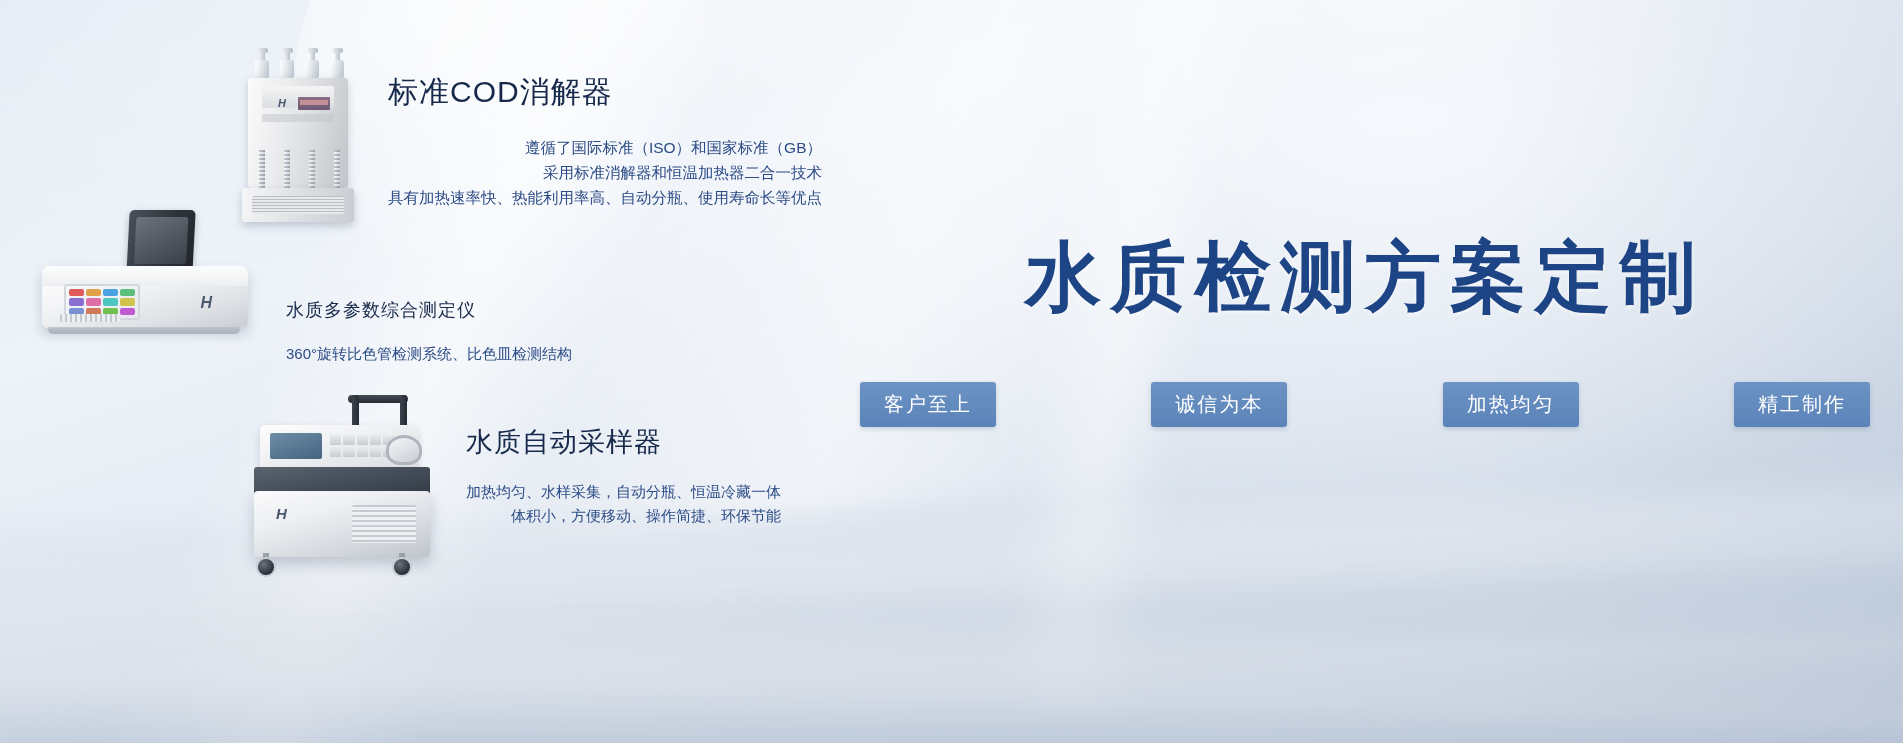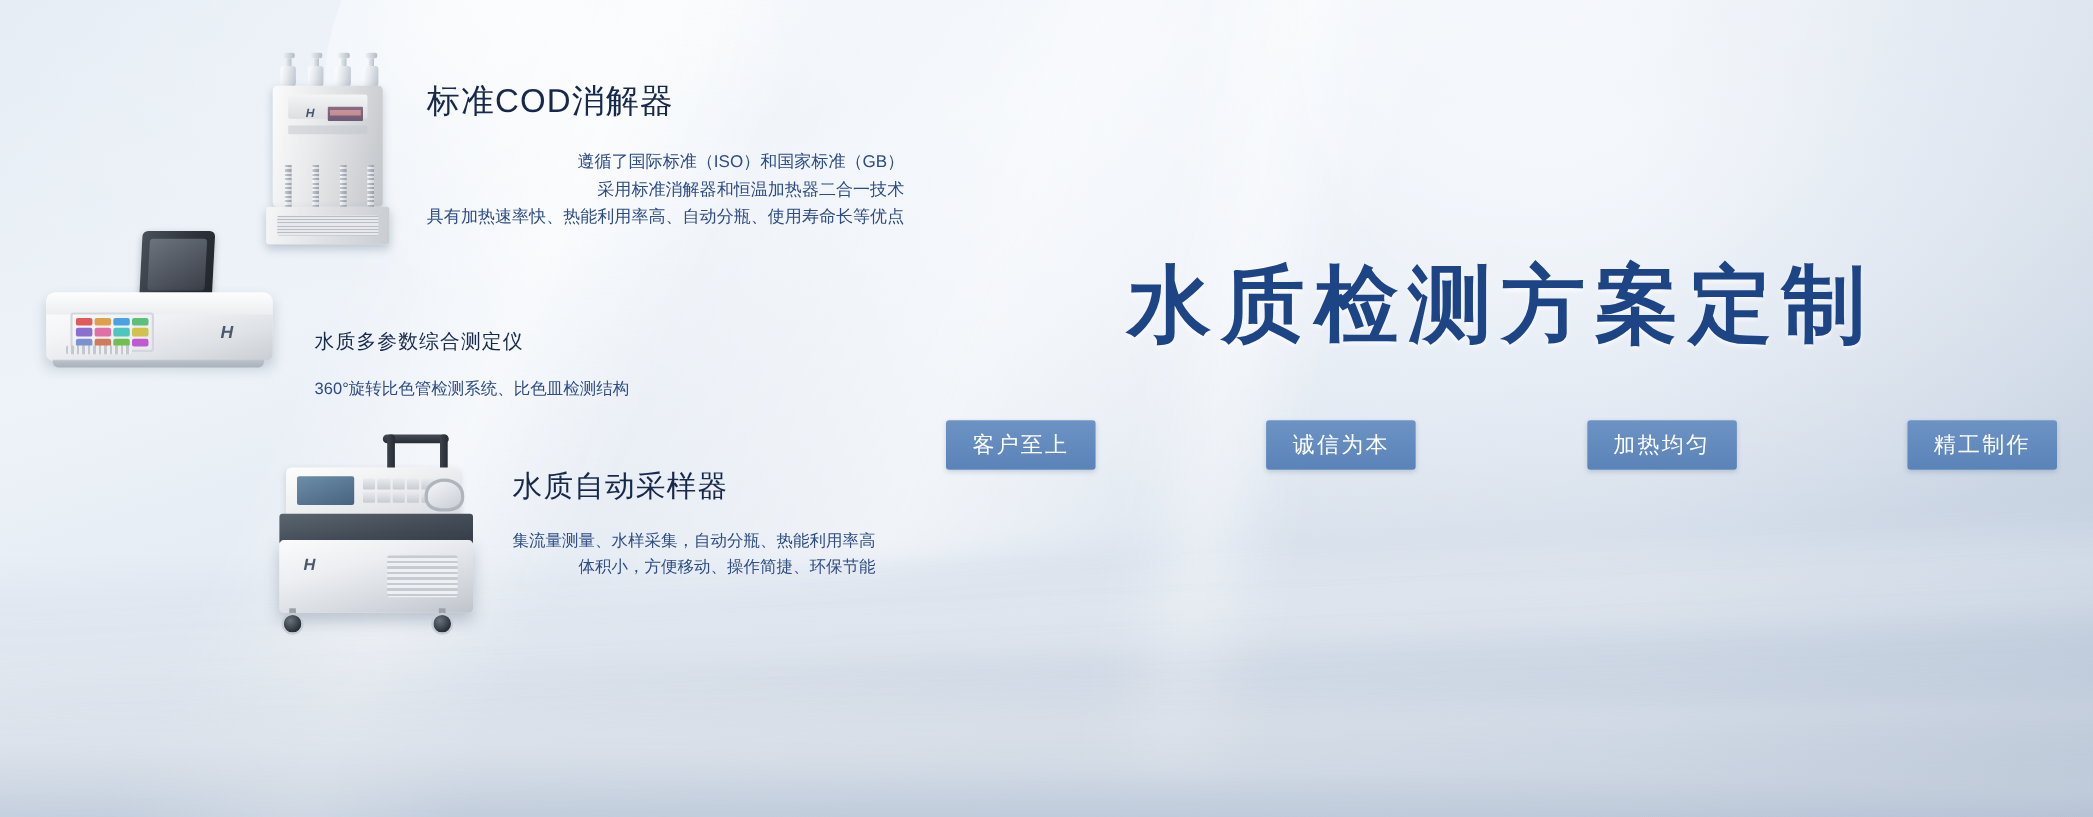--- a/index.html
+++ b/index.html
@@ -492,21 +492,21 @@
   <div class="product" id="prod2">
     <div class="prod-title">水质多参数综合测定仪</div>
     <div class="prod-desc">
       <div>360°旋转比色管检测系统、比色皿检测结构</div>
     </div>
   </div>
 
   <div class="product" id="prod3">
     <div class="prod-title">水质自动采样器</div>
     <div class="prod-desc">
-      <div>集流量测量、水样采集，自动分瓶、热能利用率高</div>
+      <div>加热均匀、水样采集，自动分瓶、恒温冷藏一体</div>
       <div>体积小，方便移动、操作简捷、环保节能</div>
     </div>
   </div>
 
   <div id="headline">水质检测方案定制</div>
 
   <div id="tagline">
     <div class="tag">客户至上</div>
     <div class="tag">诚信为本</div>
     <div class="tag">加热均匀</div>

